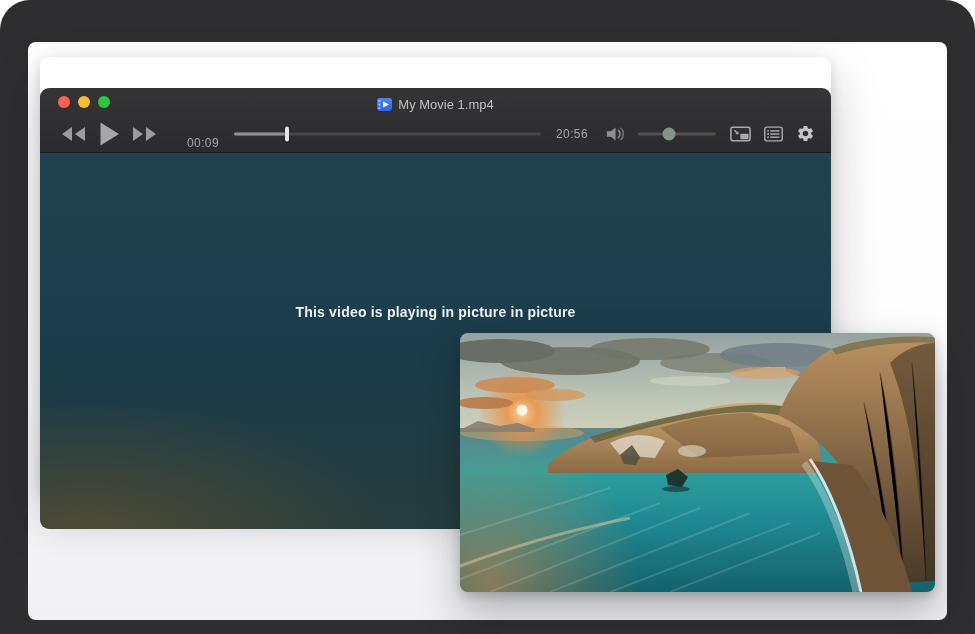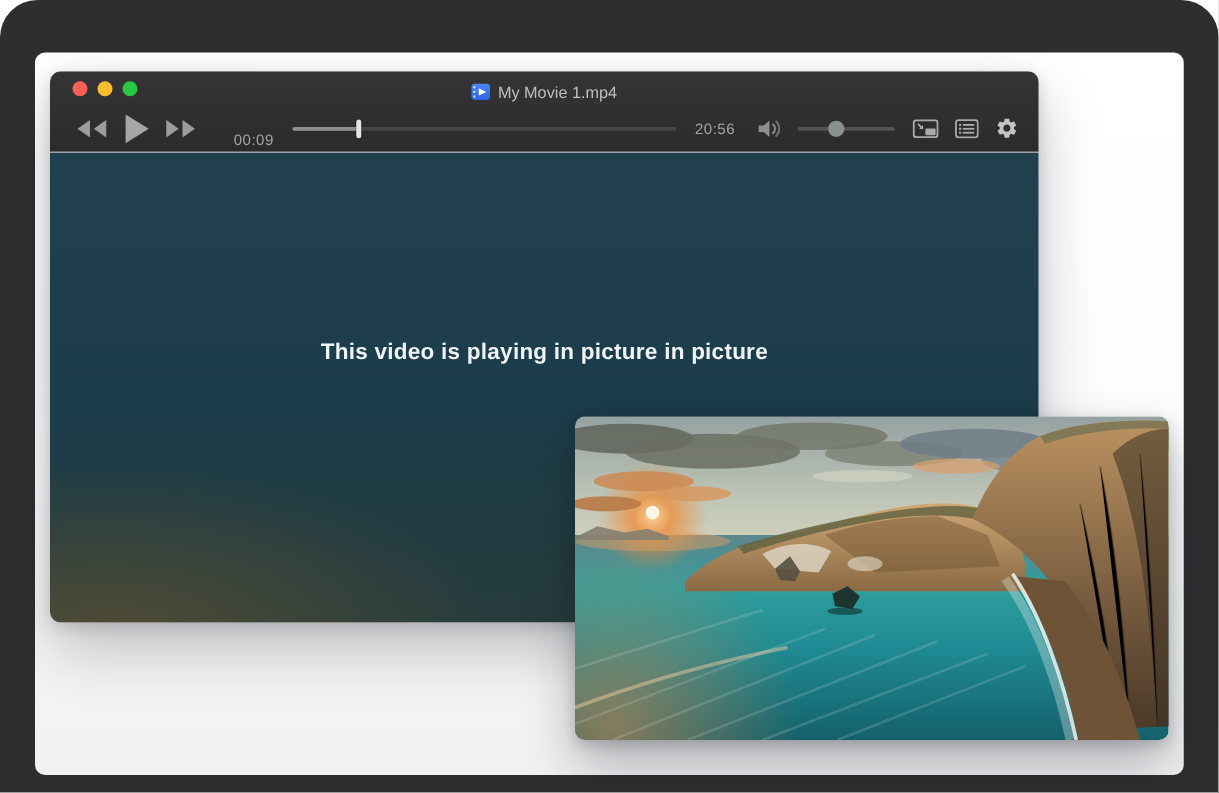--- a/index.html
+++ b/index.html
@@ -7,21 +7,21 @@
   .canvas{position:relative;width:975px;height:634px;overflow:hidden;background:#fff;}
   .device-frame{position:absolute;inset:0;background:#2e2e30;border-radius:30px 30px 0 0;}
   .desktop{position:absolute;left:28px;top:42px;right:28px;bottom:14px;border-radius:8px;
            background:linear-gradient(180deg,#ffffff 0%,#fdfdfe 55%,#f1f1f4 100%);}
 
   
   .player-window{position:absolute;left:12px;top:15px;width:791px;height:440px;border-radius:9px;
                  box-shadow:0 22px 48px rgba(20,24,28,.25), 0 4px 12px rgba(20,24,28,.15);}
   .player-header{height:64px;border-radius:9px 9px 0 0;background:linear-gradient(180deg,#353537,#2b2b2d);
                  border-bottom:1px solid #1d1d1f;position:relative;}
-  .titlebar{height:28px;position:relative;display:flex;align-items:center;justify-content:center;}
+  .titlebar{height:28px;position:relative;display:flex;align-items:center;justify-content:center;margin-top:31px;}
   .traffic-lights{position:absolute;left:18px;top:8px;display:flex;gap:8px;}
   .tl{width:12px;height:12px;border-radius:50%;display:inline-block;cursor:pointer;}
   .window-title{display:flex;align-items:center;gap:6px;color:#bfbfc1;font-size:13px;margin-top:4px;}
   .controls{display:flex;align-items:center;height:35px;padding:0 16px;}
   .tbtn{background:none;border:none;padding:0;display:flex;align-items:center;cursor:pointer;}
   .time{width:42px;font-size:12px;color:#a4a5a7;letter-spacing:.4px;text-align:center;flex:0 0 auto;}
   .seek-wrap{flex:1;position:relative;height:18px;margin:0 10px;cursor:pointer;}
   .track{position:absolute;left:0;right:0;top:50%;height:3px;transform:translateY(-50%);
          background:#47474a;border-radius:2px;}
   .track-played{position:absolute;left:0;top:0;bottom:0;background:#8f8f91;border-radius:2px;}
@@ -32,21 +32,21 @@
              background:#54595662;background:#515450;border-radius:2px;}
   .vol-knob{position:absolute;top:50%;width:13px;height:13px;border-radius:50%;background:#87928b;
             transform:translate(-50%,-50%);cursor:grab;}
   .toolbar-btn{margin-left:13px;}
   .video-surface{height:376px;border-radius:0 0 9px 9px;cursor:pointer;
     background:
       radial-gradient(62% 58% at 6% 102%, rgba(112,88,48,.55), rgba(112,88,48,0) 62%),
       radial-gradient(50% 45% at 100% 102%, rgba(26,74,62,.40), rgba(26,74,62,0) 60%),
       linear-gradient(180deg,#21414f 0%,#1b3c4a 55%,#273c3c 100%);
     display:flex;align-items:center;justify-content:center;}
-  .video-message{color:#eff3f4;font-size:18px;font-weight:600;letter-spacing:.2px;transform:translateY(-29px);}
+  .video-message{color:#eff3f4;font-size:14px;font-weight:600;letter-spacing:.2px;transform:translateY(-29px);}
 
   
   .pip-window{position:absolute;left:432px;top:291px;width:475px;height:259px;border-radius:8px;
               overflow:hidden;box-shadow:0 20px 42px rgba(20,24,28,.30), 0 4px 10px rgba(20,24,28,.18);cursor:pointer;}
   .pip-window svg{display:block;}
 </style>
 </head>
 <body>
 
 <div class="canvas">

